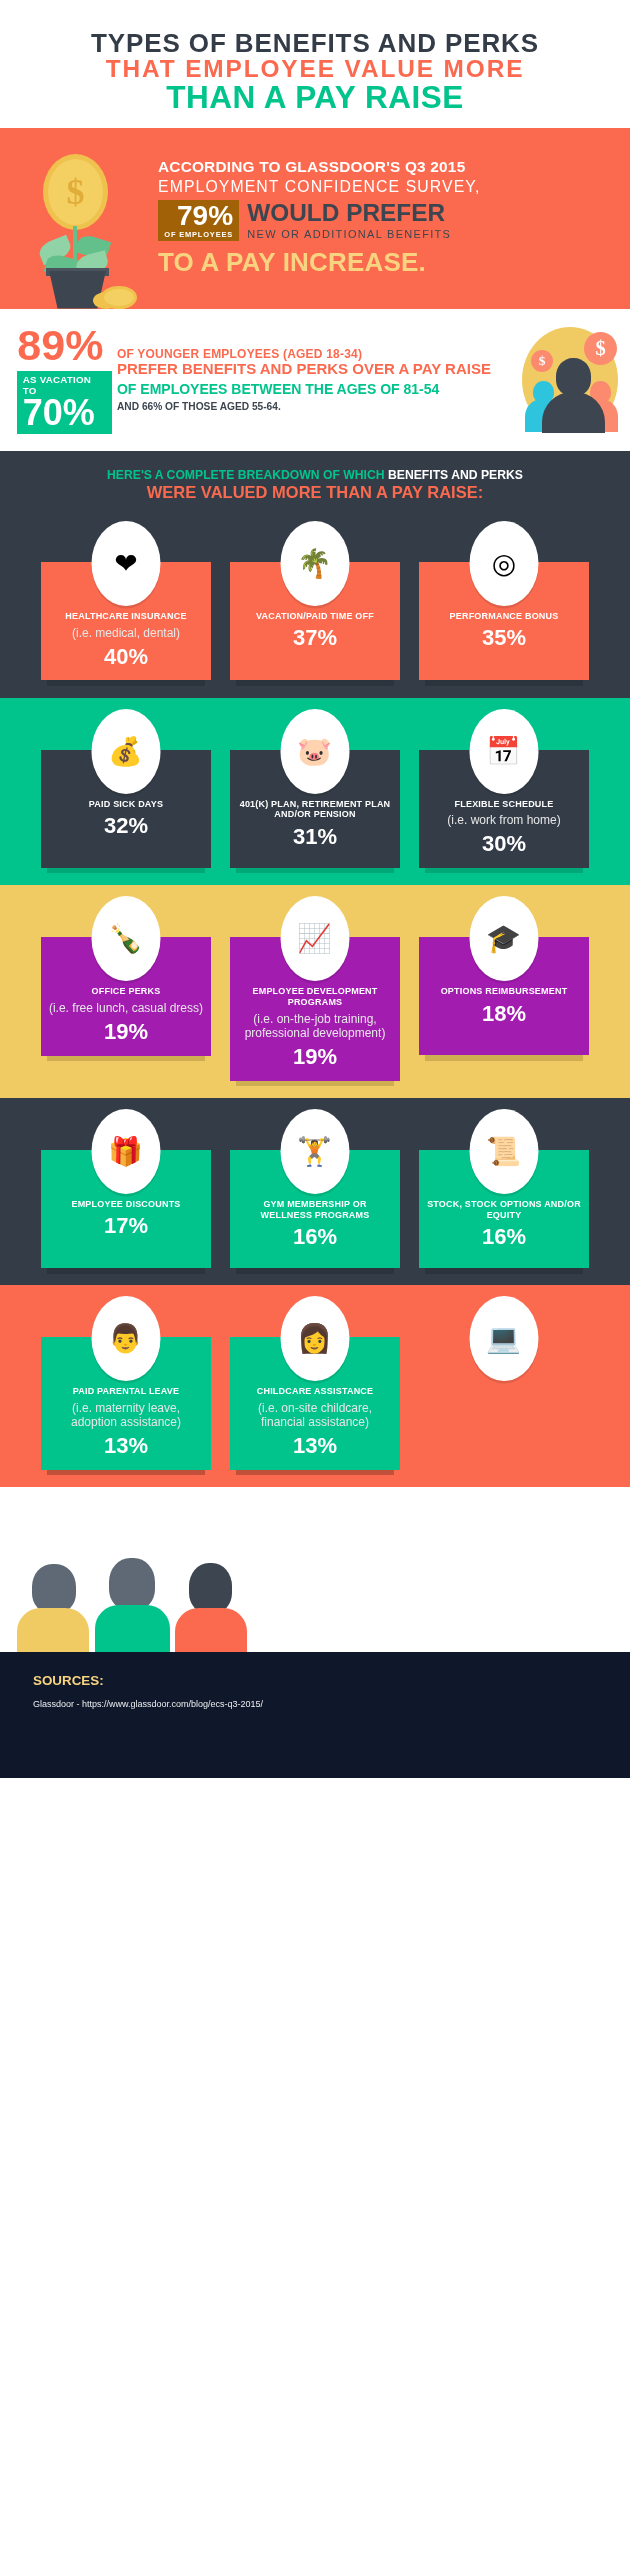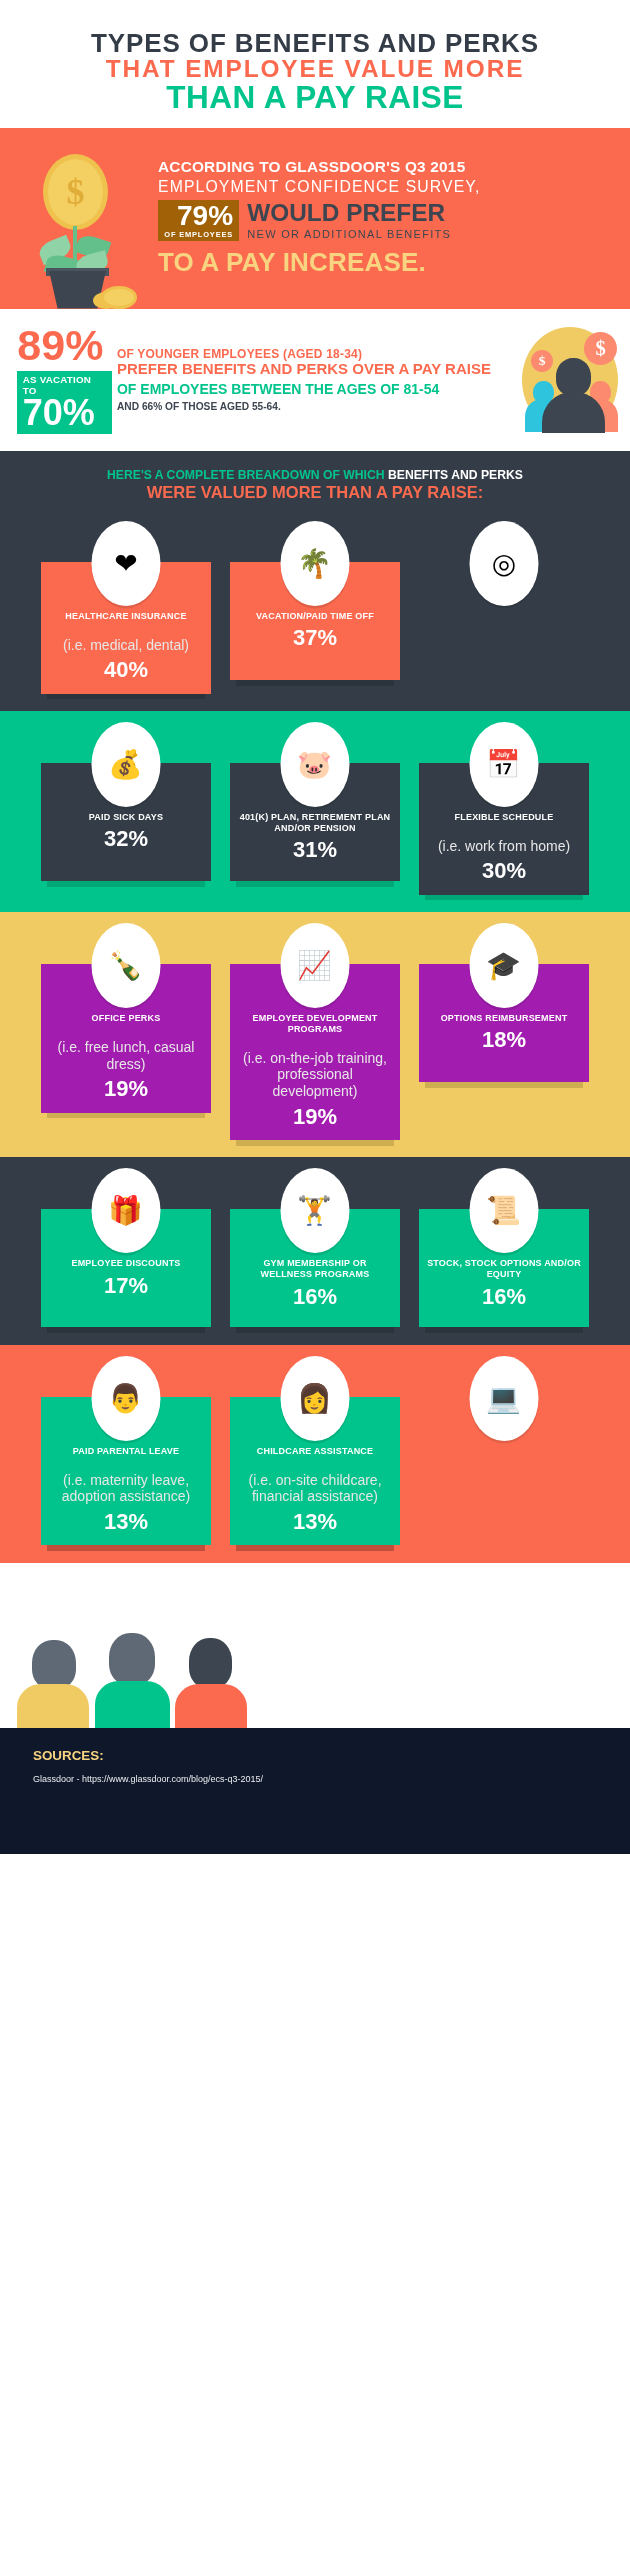--- a/index.html
+++ b/index.html
@@ -98,21 +98,21 @@
     width:69px; height:85px; border-radius:50%;
     background:#ffffff; box-shadow:0 2.4px 0 rgba(0,0,0,0.10);
     display:flex; align-items:center; justify-content:center;
     z-index:3; overflow:hidden;
   }
   .badge-in { width:61px; height:76px; border-radius:50%; background:#fff;
               display:flex; align-items:center; justify-content:center; font-size:28px; }
   .cbody { position:relative; padding:49px 7.9px 12.6px 7.9px; text-align:center; min-height:118px; }
   .cbody:after { content:""; position:absolute; left:6.3px; right:6.3px; bottom:-5.5px; height:5.5px; }
   .clabel { font-size:9px; font-weight:bold; color:#fff; line-height:1.2; letter-spacing:0.2px; }
-  .csub { font-size:14px; color:#e7e7e7; line-height:1.2; margin-top:15px; }
+  .csub { font-size:12px; color:#e7e7e7; line-height:1.2; margin-top:4px; }
   .cval { font-size:22px; font-weight:bold; color:#fff; margin-top:5.5px; line-height:1; }
 
   
   .sec-dark { background:#343d47; }
   .sec-green { background:#00c48c; }
   .sec-yellow { background:#f0cb63; }
   .sec-orange { background:#fb6a4f; }
   .cbody.on-dark { background:#fb6a4f; }
   .cbody.on-dark:after { background:#2b333c; }
   .cbody.on-green { background:#343d47; }
@@ -233,20 +233,24 @@
             </div>
             <div class="cbody on-dark">
               <div class="clabel">VACATION/PAID TIME OFF</div>
               <div class="cval">37%</div>
             </div>
           </div>
           <div class="card">
             <div class="badge">
               <div class="badge-in">◎</div>
             </div>
+            <div class="cbody on-dark">
+              <div class="clabel">PERFORMANCE BONUS</div>
+              <div class="cval">35%</div>
+            </div>
           </div>
         </div>
       </div>
       <div class="sec-green">
         <div class="row">
           <div class="card">
             <div class="badge">
               <div class="badge-in">💰</div>
             </div>
             <div class="cbody on-green">

